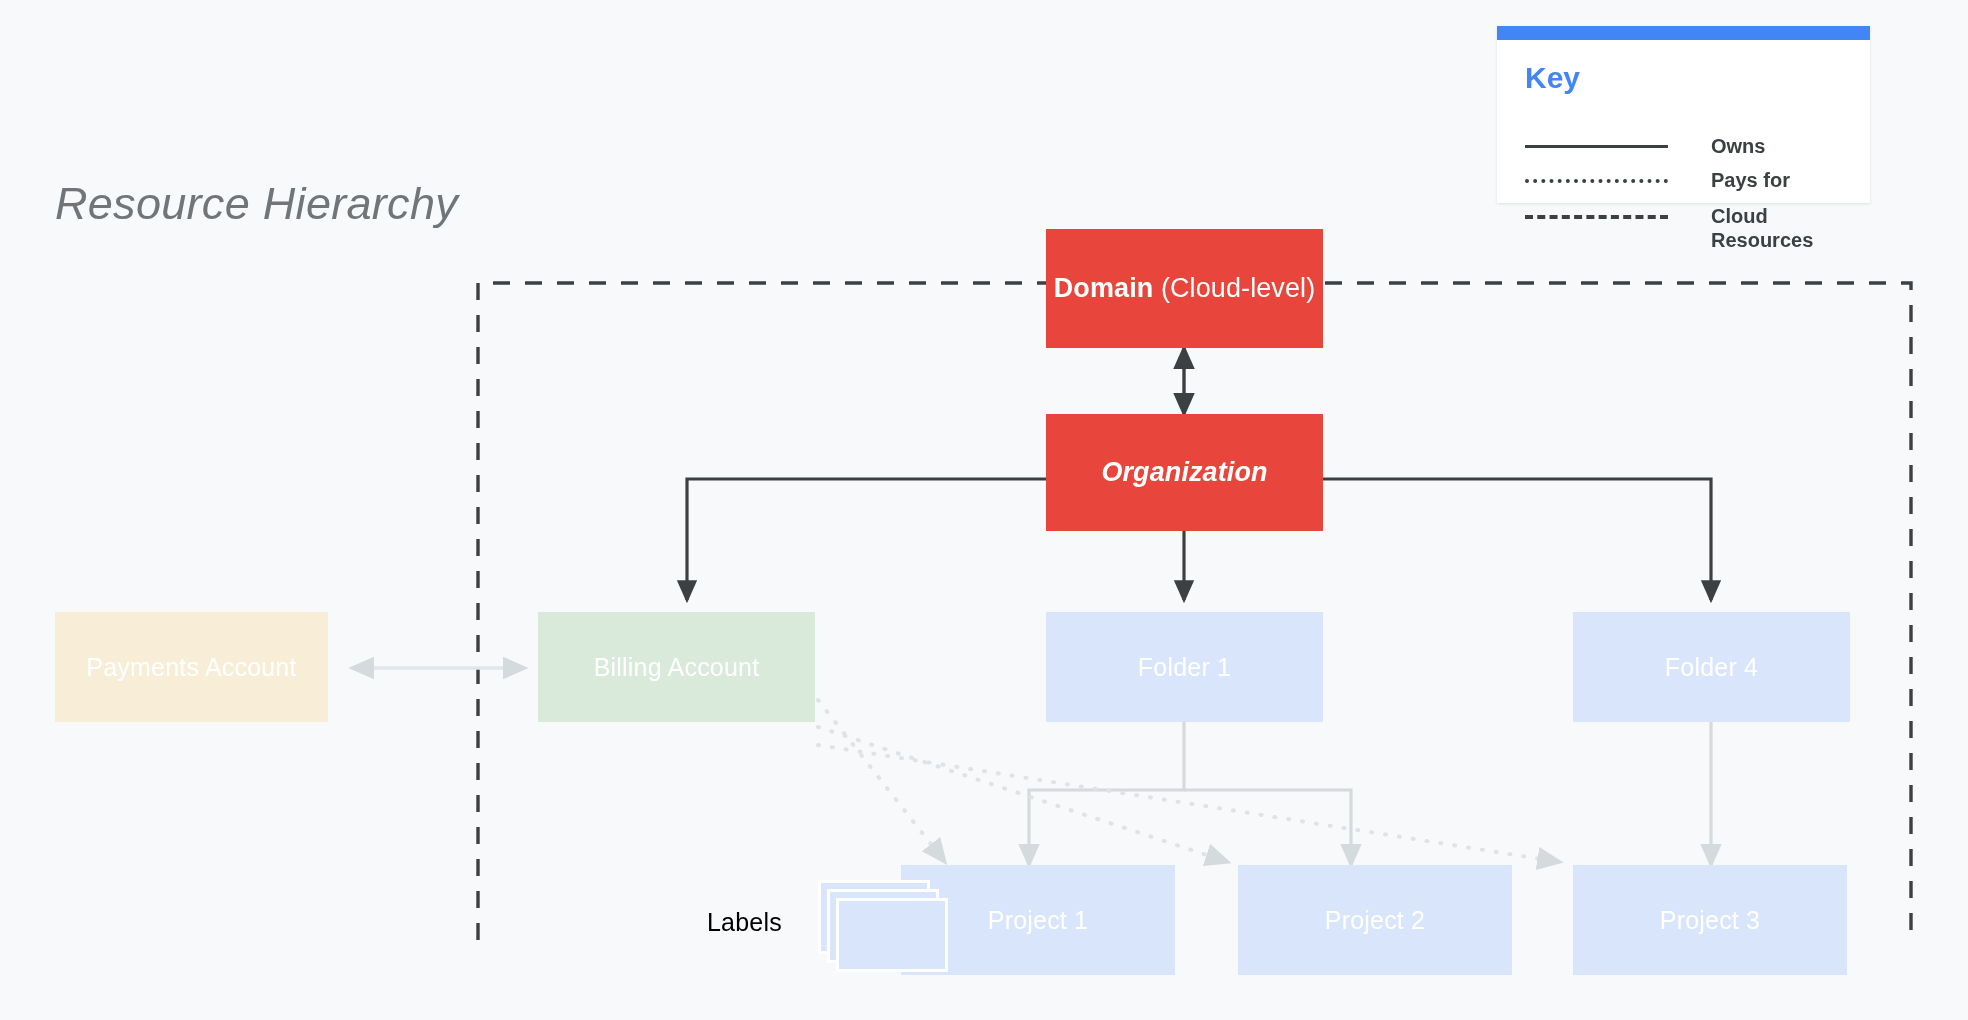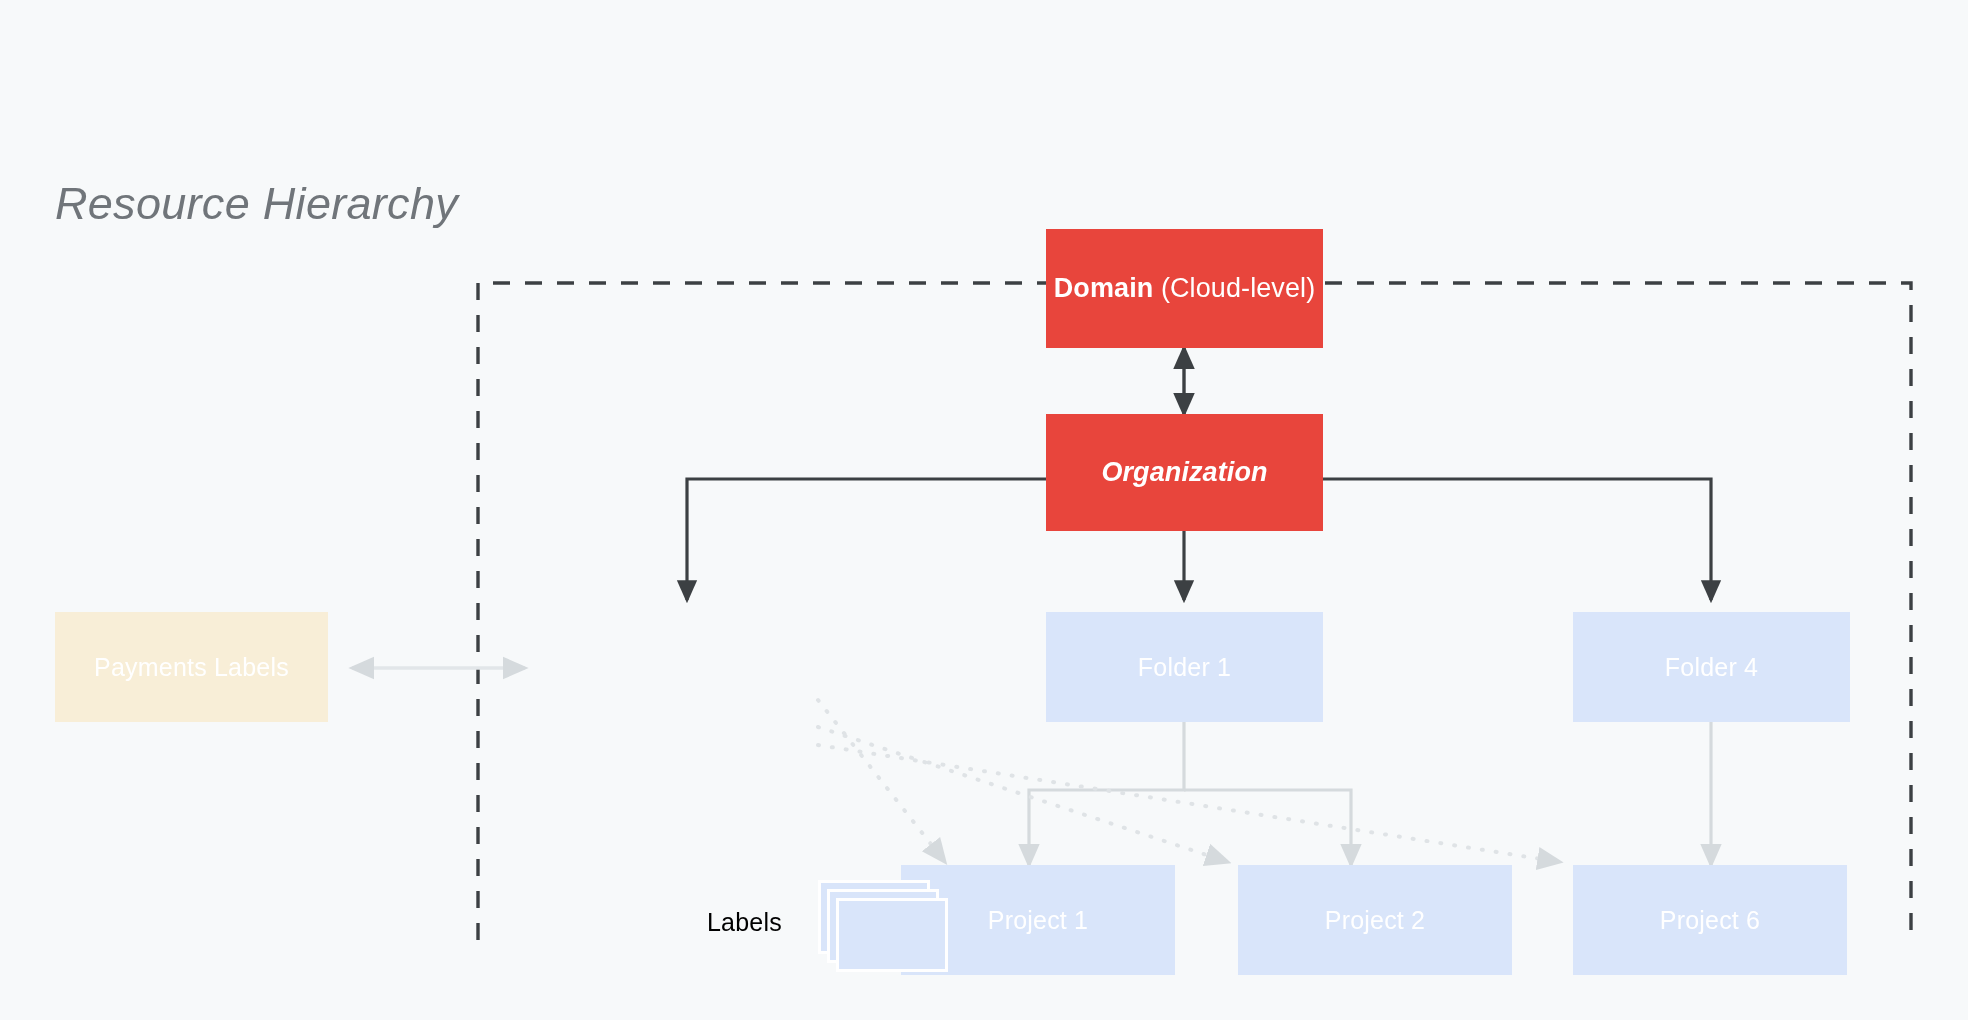--- a/index.html
+++ b/index.html
@@ -187,46 +187,70 @@
 
   <div class="node red-node" style="left:1046px; top:229px; width:277px; height:119px; background:#e8453c;">
     <span class="node-label"><span>Domain</span><span class="thin"> (Cloud-level)</span></span>
   </div>
 
   <div class="node red-node" style="left:1046px; top:414px; width:277px; height:117px; background:#e8453c;font-style:italic;">
     <span class="node-label">Organization</span>
   </div>
 
   <div class="node pale-node" style="left:55px; top:612px; width:273px; height:110px; background:#f8eed7;">
-    <span class="node-label">Payments Labels</span>
-  </div>
-
+    <span class="node-label">Payments Account</span>
+  </div>
+
+  <div class="node pale-node" style="left:538px; top:612px; width:277px; height:110px; background:#d9eadb;">
+    <span class="node-label">Billing Account</span>
+  </div>
 
   <div class="node pale-node" style="left:1046px; top:612px; width:277px; height:110px; background:#d9e5fa;">
     <span class="node-label">Folder 1</span>
   </div>
 
   <div class="node pale-node" style="left:1573px; top:612px; width:277px; height:110px; background:#d9e5fa;">
     <span class="node-label">Folder 4</span>
   </div>
 
   <div class="node pale-node" style="left:901px; top:865px; width:274px; height:110px; background:#d9e5fa;">
     <span class="node-label">Project 1</span>
   </div>
 
   <div class="node pale-node" style="left:1238px; top:865px; width:274px; height:110px; background:#d9e5fa;">
     <span class="node-label">Project 2</span>
   </div>
 
   <div class="node pale-node" style="left:1573px; top:865px; width:274px; height:110px; background:#d9e5fa;">
-    <span class="node-label">Project 6</span>
+    <span class="node-label">Project 3</span>
   </div>
 
   <div id="labels-caption">Labels</div>
 
   <div id="label-stack">
     <div class="label-card" id="label-card-1"></div>
     <div class="label-card" id="label-card-2"></div>
     <div class="label-card" id="label-card-3"></div>
   </div>
 
+  <div id="legend">
+    <div id="legend-topbar"></div>
+    <div id="legend-body">
+      <div id="legend-key-title">Key</div>
+
+      <div class="legend-row" id="legend-row-owns">
+        <div class="legend-sample solid"></div>
+        <div class="legend-text">Owns</div>
+      </div>
+
+      <div class="legend-row" id="legend-row-pays">
+        <div class="legend-sample dotted"></div>
+        <div class="legend-text">Pays for</div>
+      </div>
+
+      <div class="legend-row" id="legend-row-cloud">
+        <div class="legend-sample dashed"></div>
+        <div class="legend-text">Cloud Resources</div>
+      </div>
+    </div>
+  </div>
 
 </div>
 
 </body></html>

